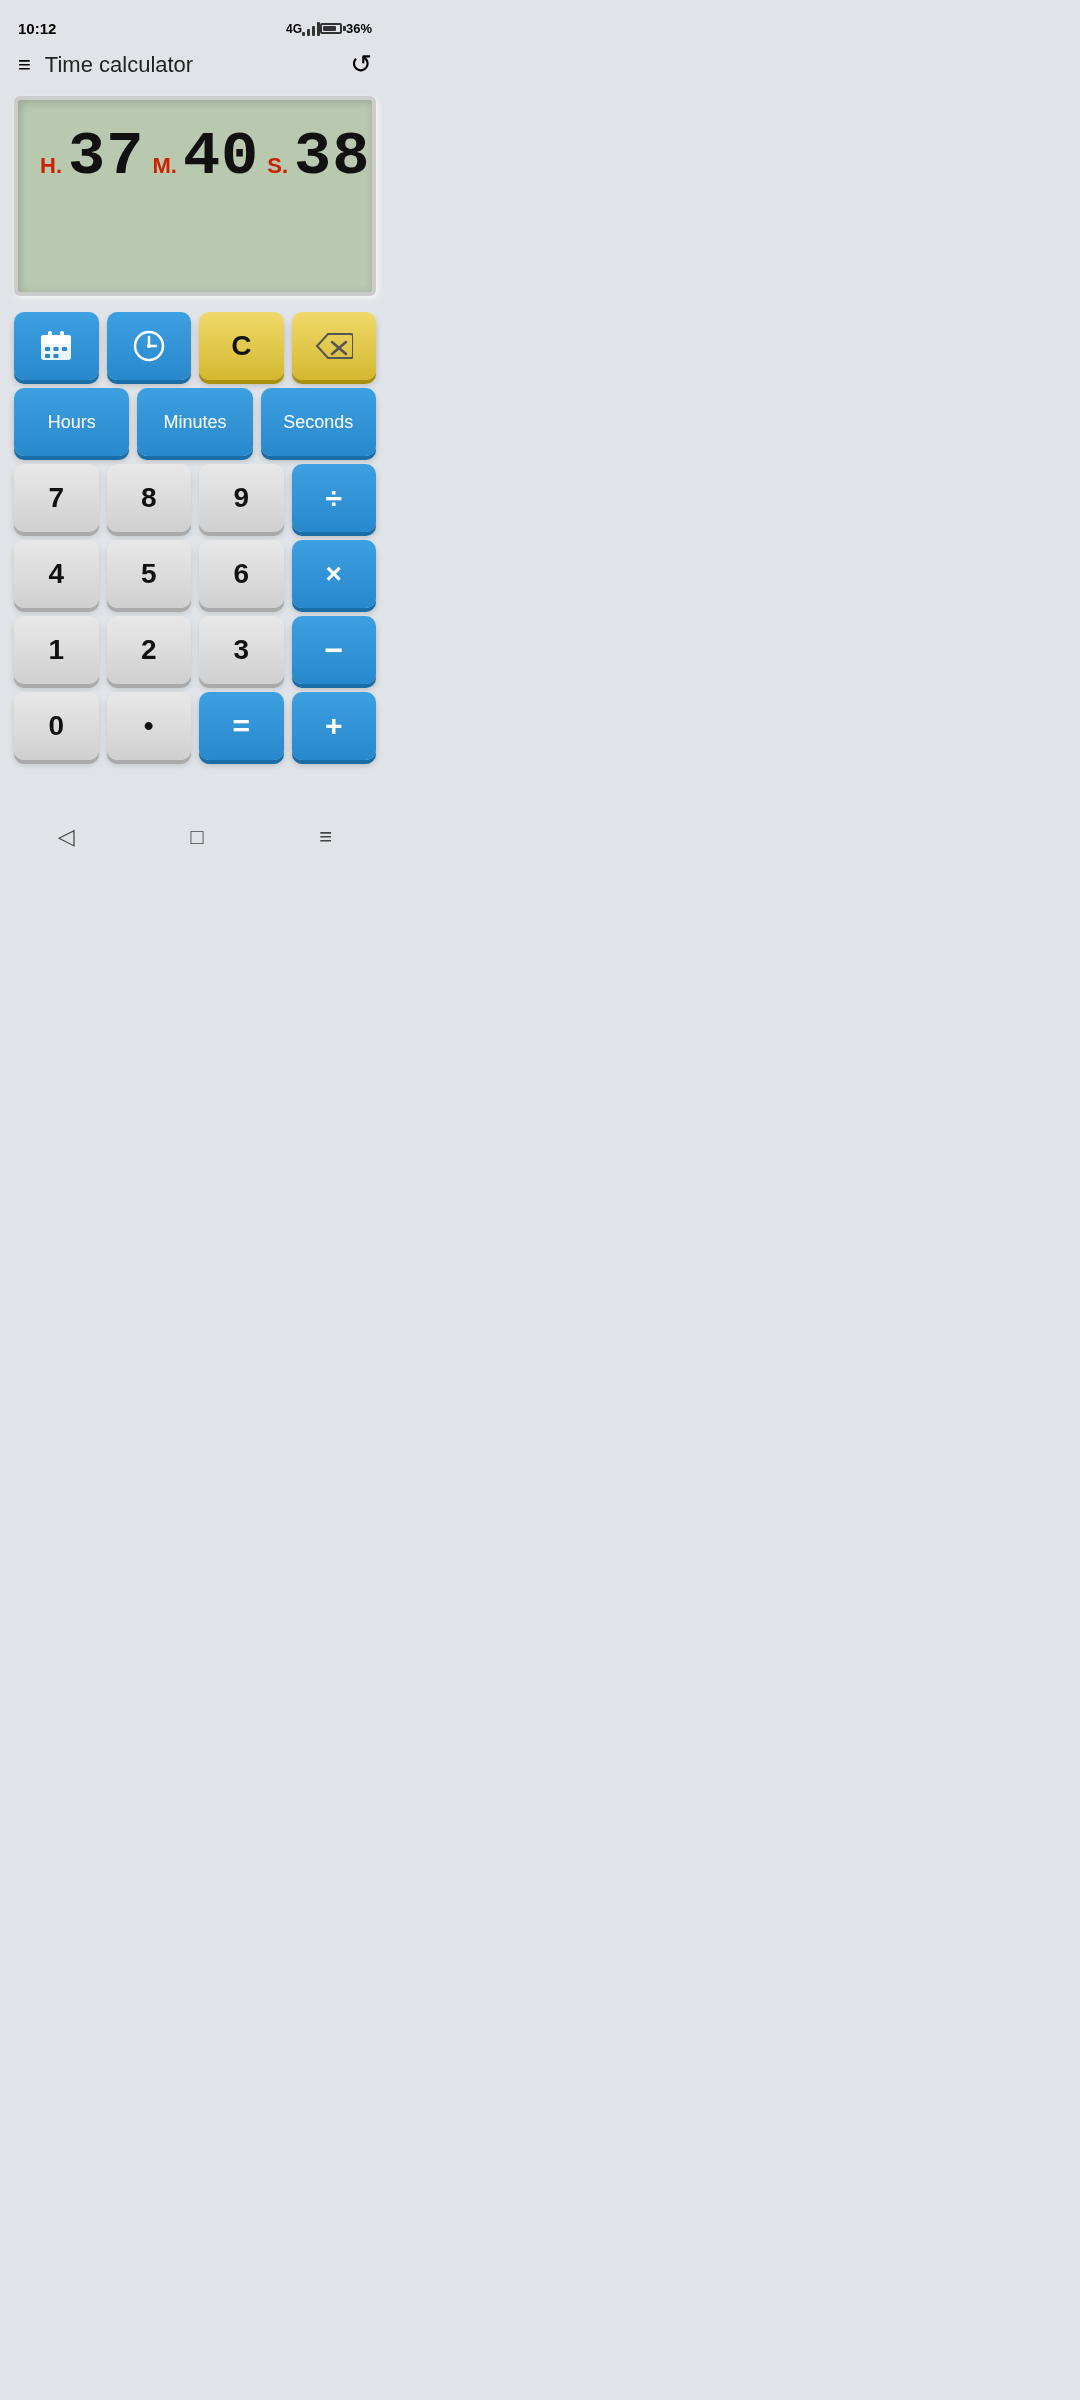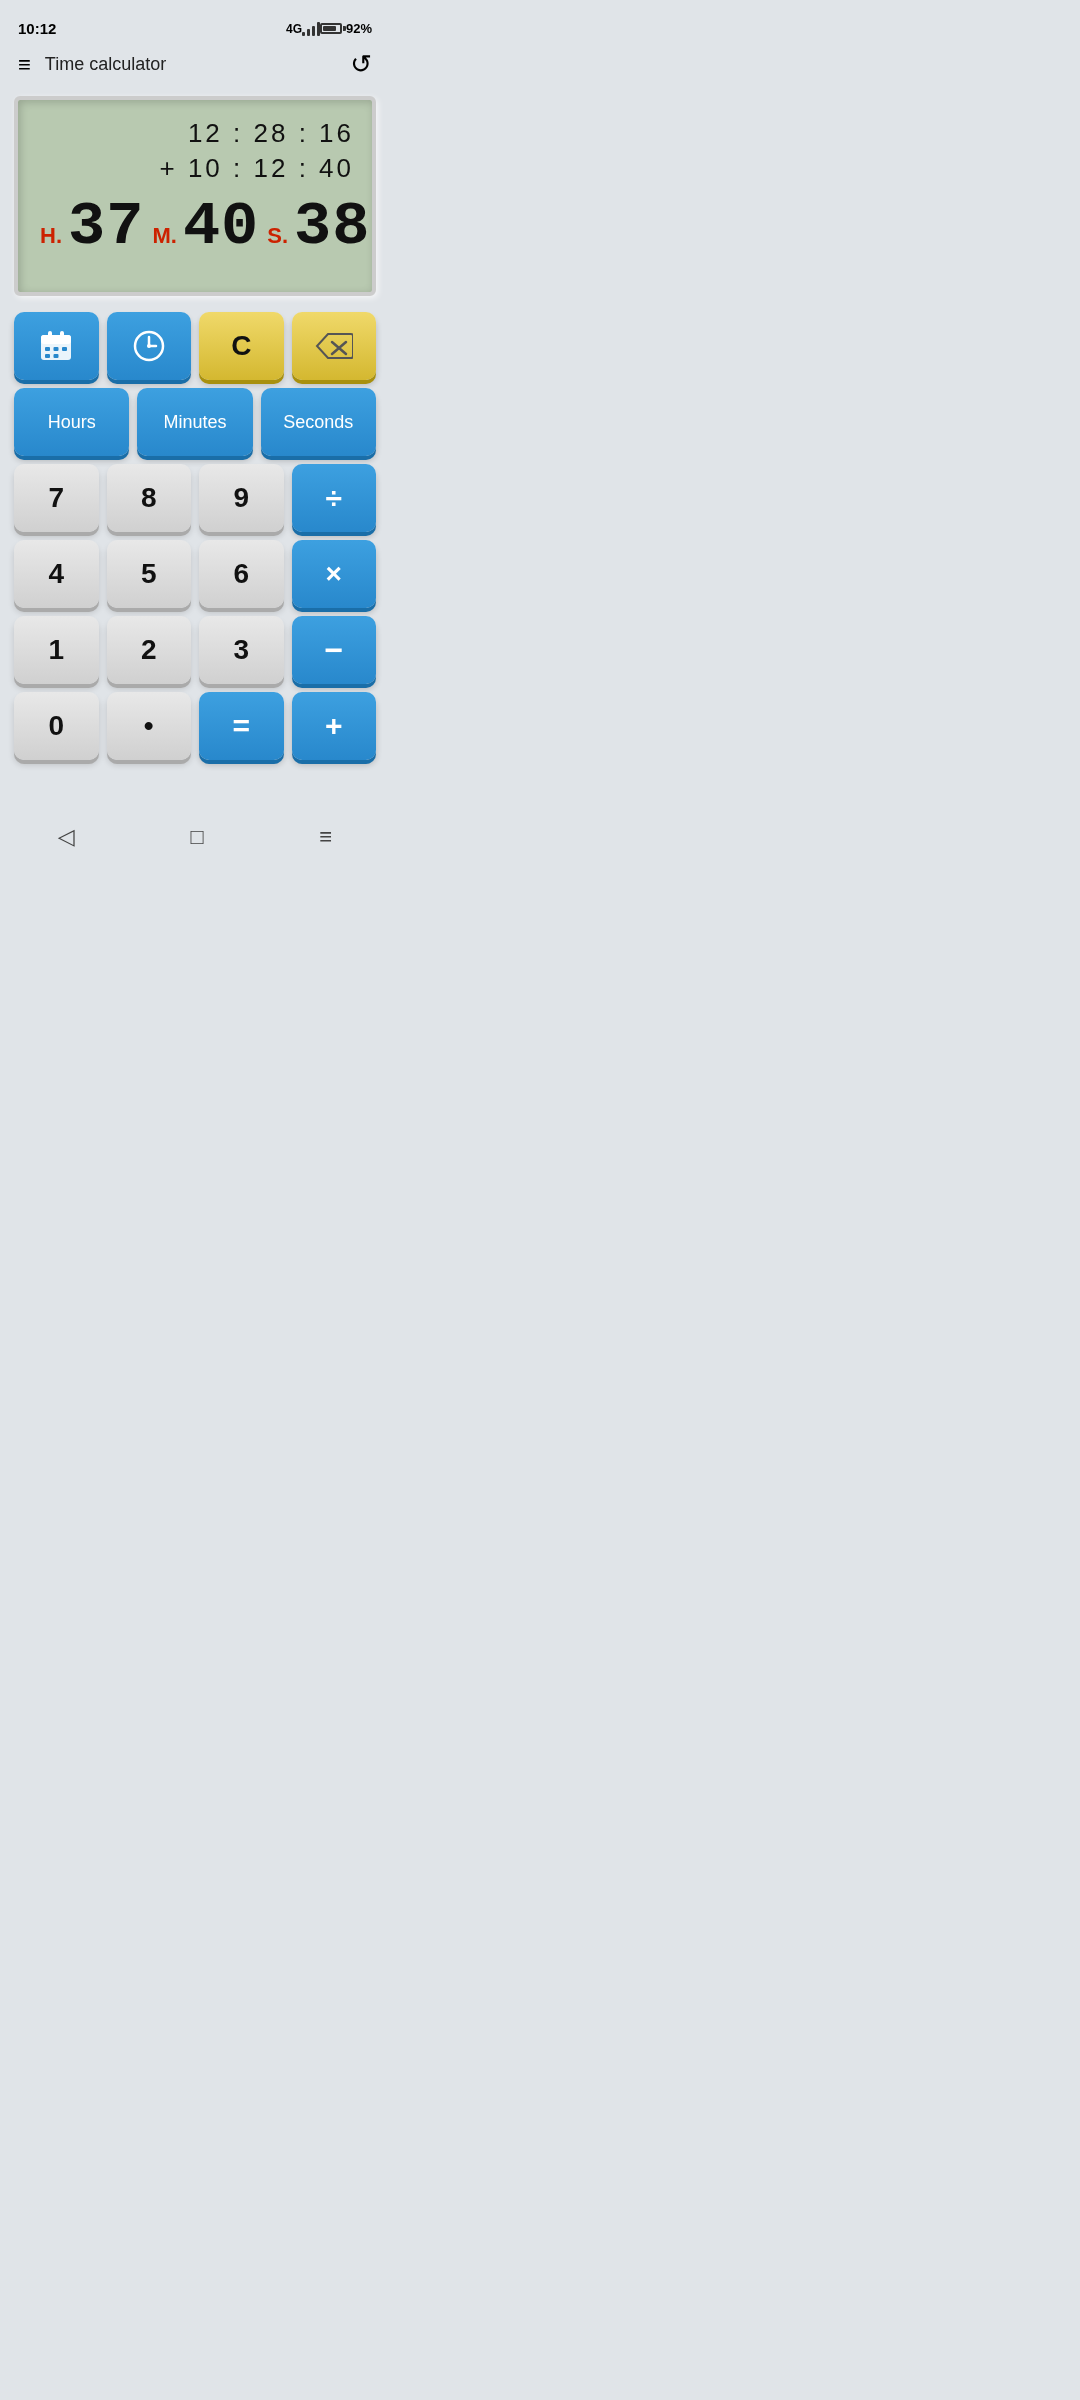--- a/index.html
+++ b/index.html
@@ -43,21 +43,21 @@
       display: flex;
       align-items: center;
       gap: 14px;
     }
     .hamburger {
       font-size: 22px;
       line-height: 1;
       cursor: pointer;
     }
     .app-title {
-      font-size: 18px;
+      font-size: 22px;
       font-weight: 500;
       color: #222;
     }
     .history-btn {
       font-size: 22px;
       cursor: pointer;
     }
 
     
     .display-container {
@@ -235,37 +235,33 @@
       <div class="signal-bar" style="height:7px"></div>
       <div class="signal-bar" style="height:10px"></div>
       <div class="signal-bar" style="height:14px"></div>
     </div>
     <div class="battery">
       <div class="battery-body">
         <div class="battery-fill"></div>
       </div>
       <div class="battery-tip"></div>
     </div>
-    <span>92%</span>
+    <span>36%</span>
   </div>
 </div>
 
 <div class="top-bar">
   <div class="top-bar-left">
     <span class="hamburger">≡</span>
     <span class="app-title">Time calculator</span>
   </div>
   <span class="history-btn" style="font-size:26px">↺</span>
 </div>
 
 <div class="display-container">
-  <div class="display-lines">
-    <div class="display-line">12 : 28 : 16</div>
-    <div class="display-line">+ 10 : 12 : 40</div>
-  </div>
   <div class="display-result">
     <div class="result-group">
       <span class="result-label">H.</span>
       <span class="seg-num">37</span>
     </div>
     <div class="result-group" style="margin-left:8px">
       <span class="result-label">M.</span>
       <span class="seg-num">40</span>
     </div>
     <div class="result-group" style="margin-left:8px">

